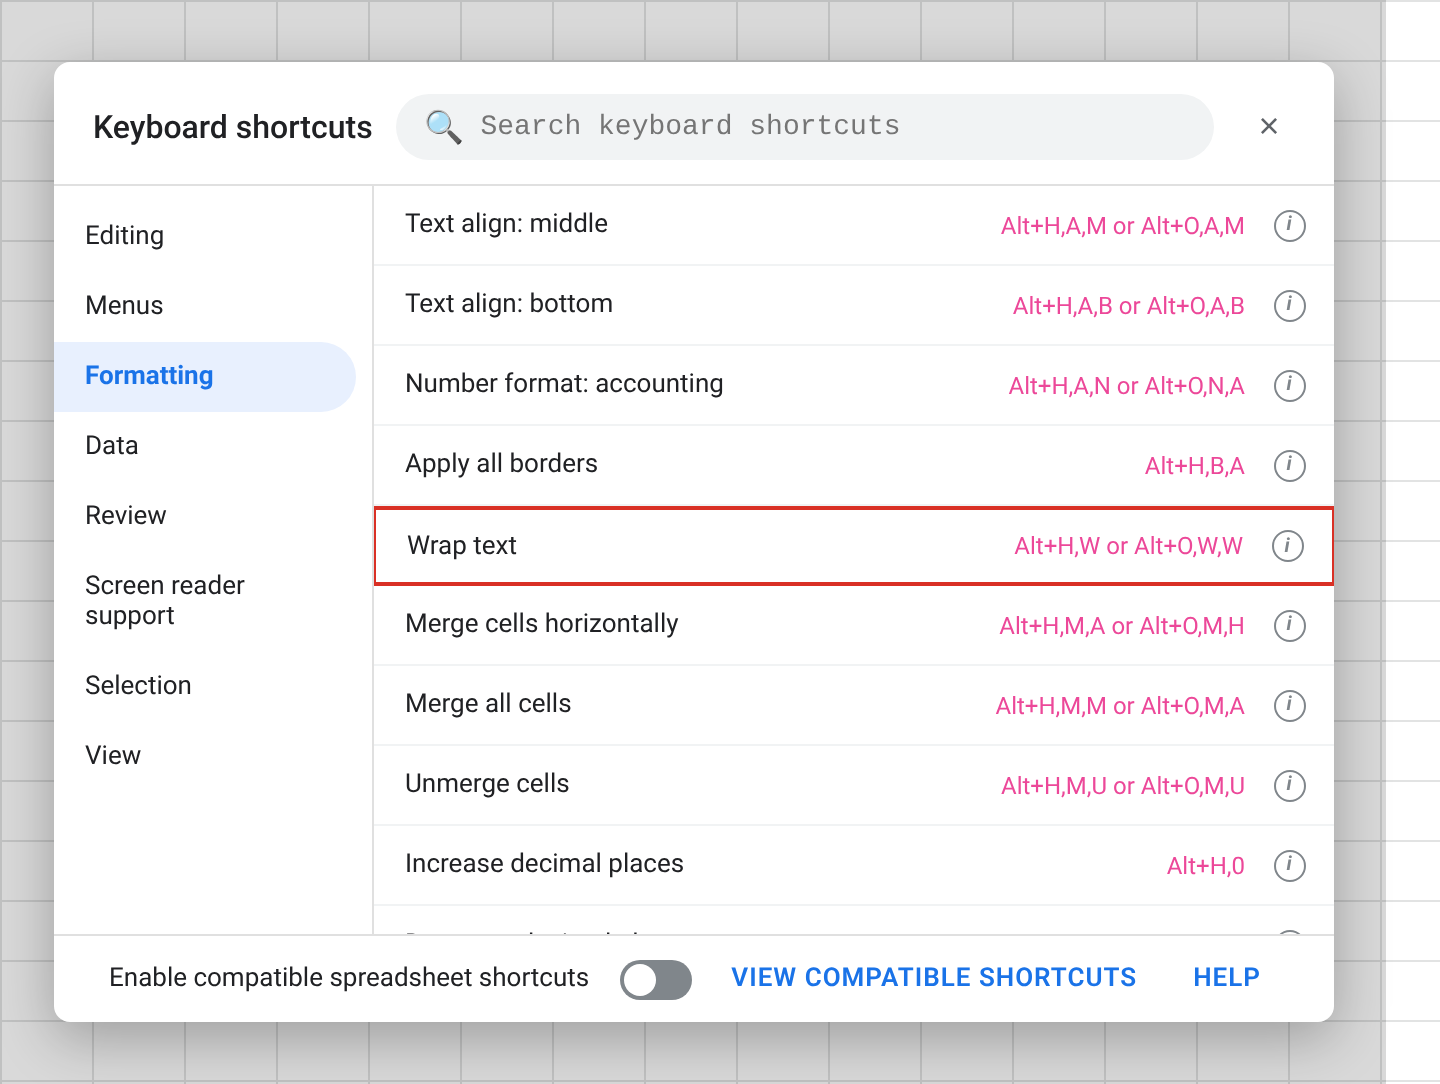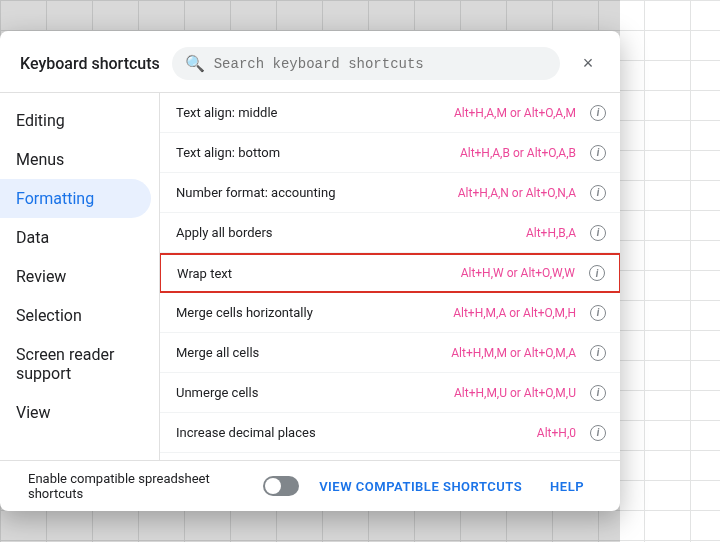--- a/index.html
+++ b/index.html
@@ -30,21 +30,21 @@
       position: absolute;
       top: 0; left: 0; right: 0; bottom: 0;
       background-image:
         repeating-linear-gradient(#e2e3e3 0px, #e2e3e3 1px, transparent 1px, transparent 30px),
         repeating-linear-gradient(90deg, #e2e3e3 0px, #e2e3e3 1px, transparent 1px, transparent 46px);
     }
 
     .modal-overlay {
       position: absolute;
       top: 0; left: 0;
-      width: 620px;
+      width: 693px;
       height: 542px;
       background: rgba(0,0,0,0.15);
       z-index: 1;
       display: flex;
       align-items: center;
       justify-content: center;
     }
 
     .modal {
       background: #fff;
@@ -126,29 +126,29 @@
     .sidebar {
       width: 160px;
       flex-shrink: 0;
       padding: 8px 0;
       overflow-y: auto;
       border-right: 1px solid #e0e0e0;
     }
 
     .sidebar-item {
       padding: 10px 16px;
-      font-size: 16px;
+      font-size: 13px;
       color: #202124;
       cursor: pointer;
       border-radius: 0 24px 24px 0;
       margin-right: 8px;
     }
     .sidebar-item.active {
       color: #1a73e8;
-      font-weight: 400;
+      font-weight: 700;
       background: #e8f0fe;
     }
 
     
     .content {
       flex: 1;
       overflow-y: auto;
     }
 
     .shortcut-row {
@@ -280,22 +280,22 @@
 
     <div class="modal-body">
 
       <div class="sidebar">
 
       <div class="sidebar-item">Editing</div>
           <div class="sidebar-item">Menus</div>
           <div class="sidebar-item active">Formatting</div>
           <div class="sidebar-item">Data</div>
           <div class="sidebar-item">Review</div>
+          <div class="sidebar-item">Screen reader support</div>
           <div class="sidebar-item">Selection</div>
-          <div class="sidebar-item">Screen reader support</div>
           <div class="sidebar-item">View</div>
         </div>
 
       <div class="content">
 
       <div class="shortcut-row">
             <span class="shortcut-name">Text align: middle</span>
             <span class="shortcut-keys">Alt+H,A,M or Alt+O,A,M</span>
             <span class="info-icon">
               <span class="info-circle">i</span>

